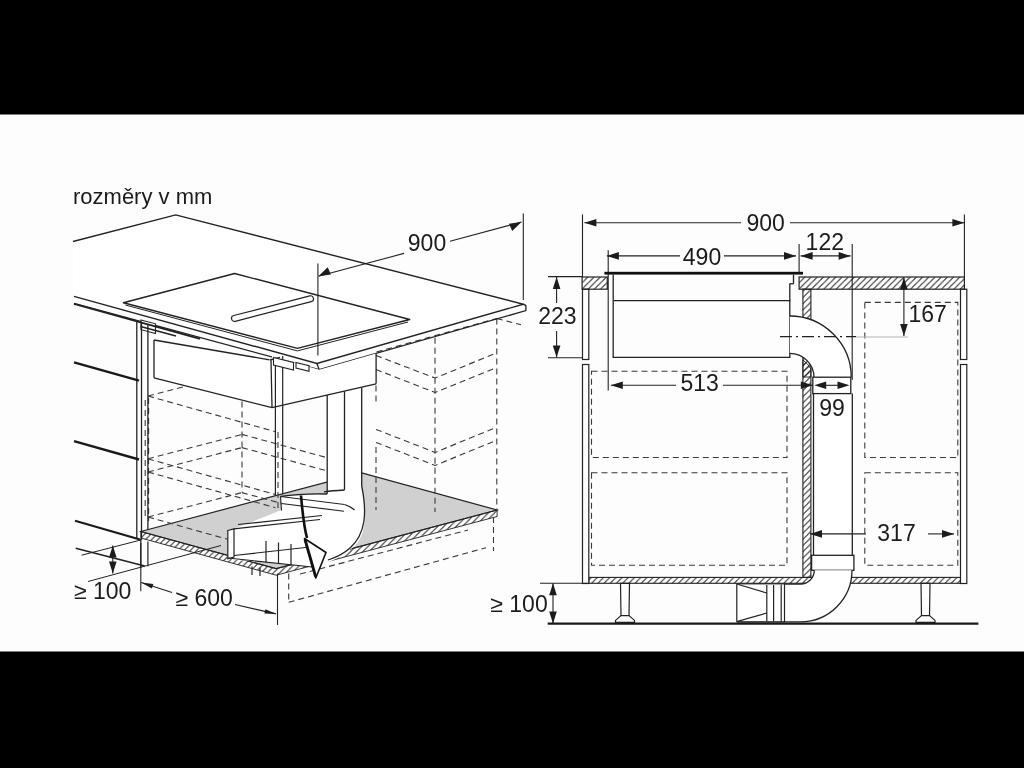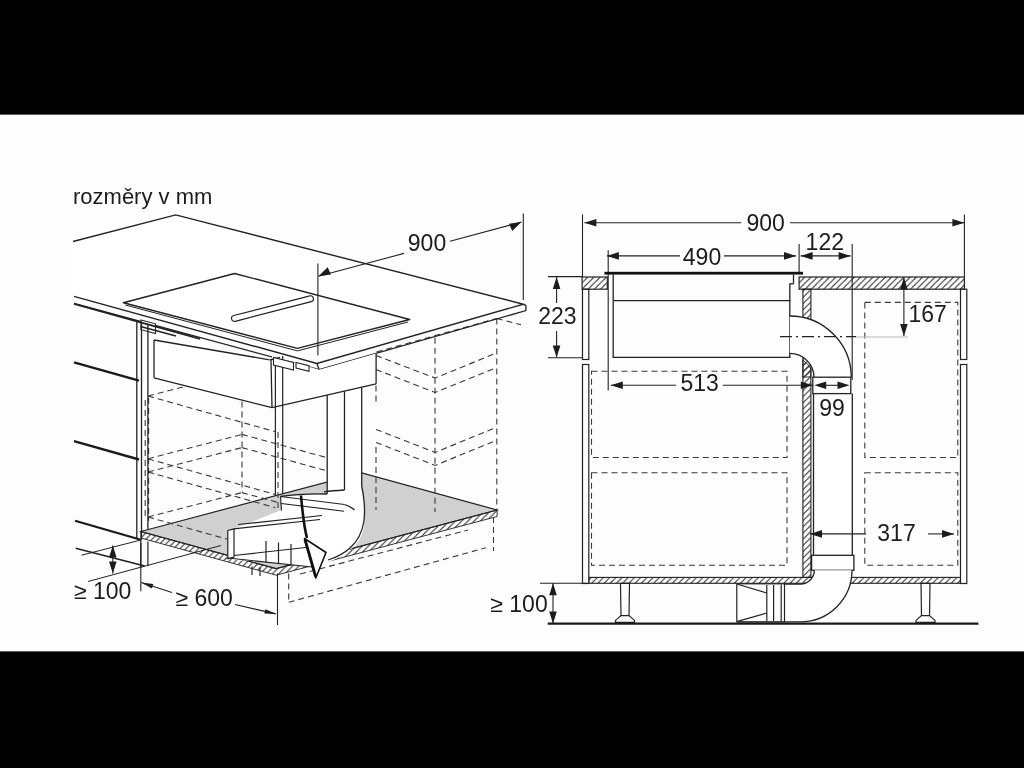--- a/index.html
+++ b/index.html
@@ -1,16 +1,16 @@
 <!DOCTYPE html>
 <html><head>
 <meta charset="utf-8">
 <style>
 html,body{margin:0;padding:0;background:#fff;}
-.page{position:relative;width:1024px;height:768px;overflow:hidden;background:#8b5cf6;
+.page{position:relative;width:1024px;height:768px;overflow:hidden;background:#fef9c3;
   font-family:"Liberation Sans", sans-serif;}
 svg{position:absolute;left:0;top:0;}
 text{font-family:"Liberation Sans", sans-serif;fill:#1c1c1c;}
 </style>
 </head>
 <body>
 <div class="page">
 <svg width="1024" height="768" viewBox="0 0 1024 768">
 <defs>
 <pattern id="hatch" width="6.2" height="6.2" patternUnits="userSpaceOnUse">

